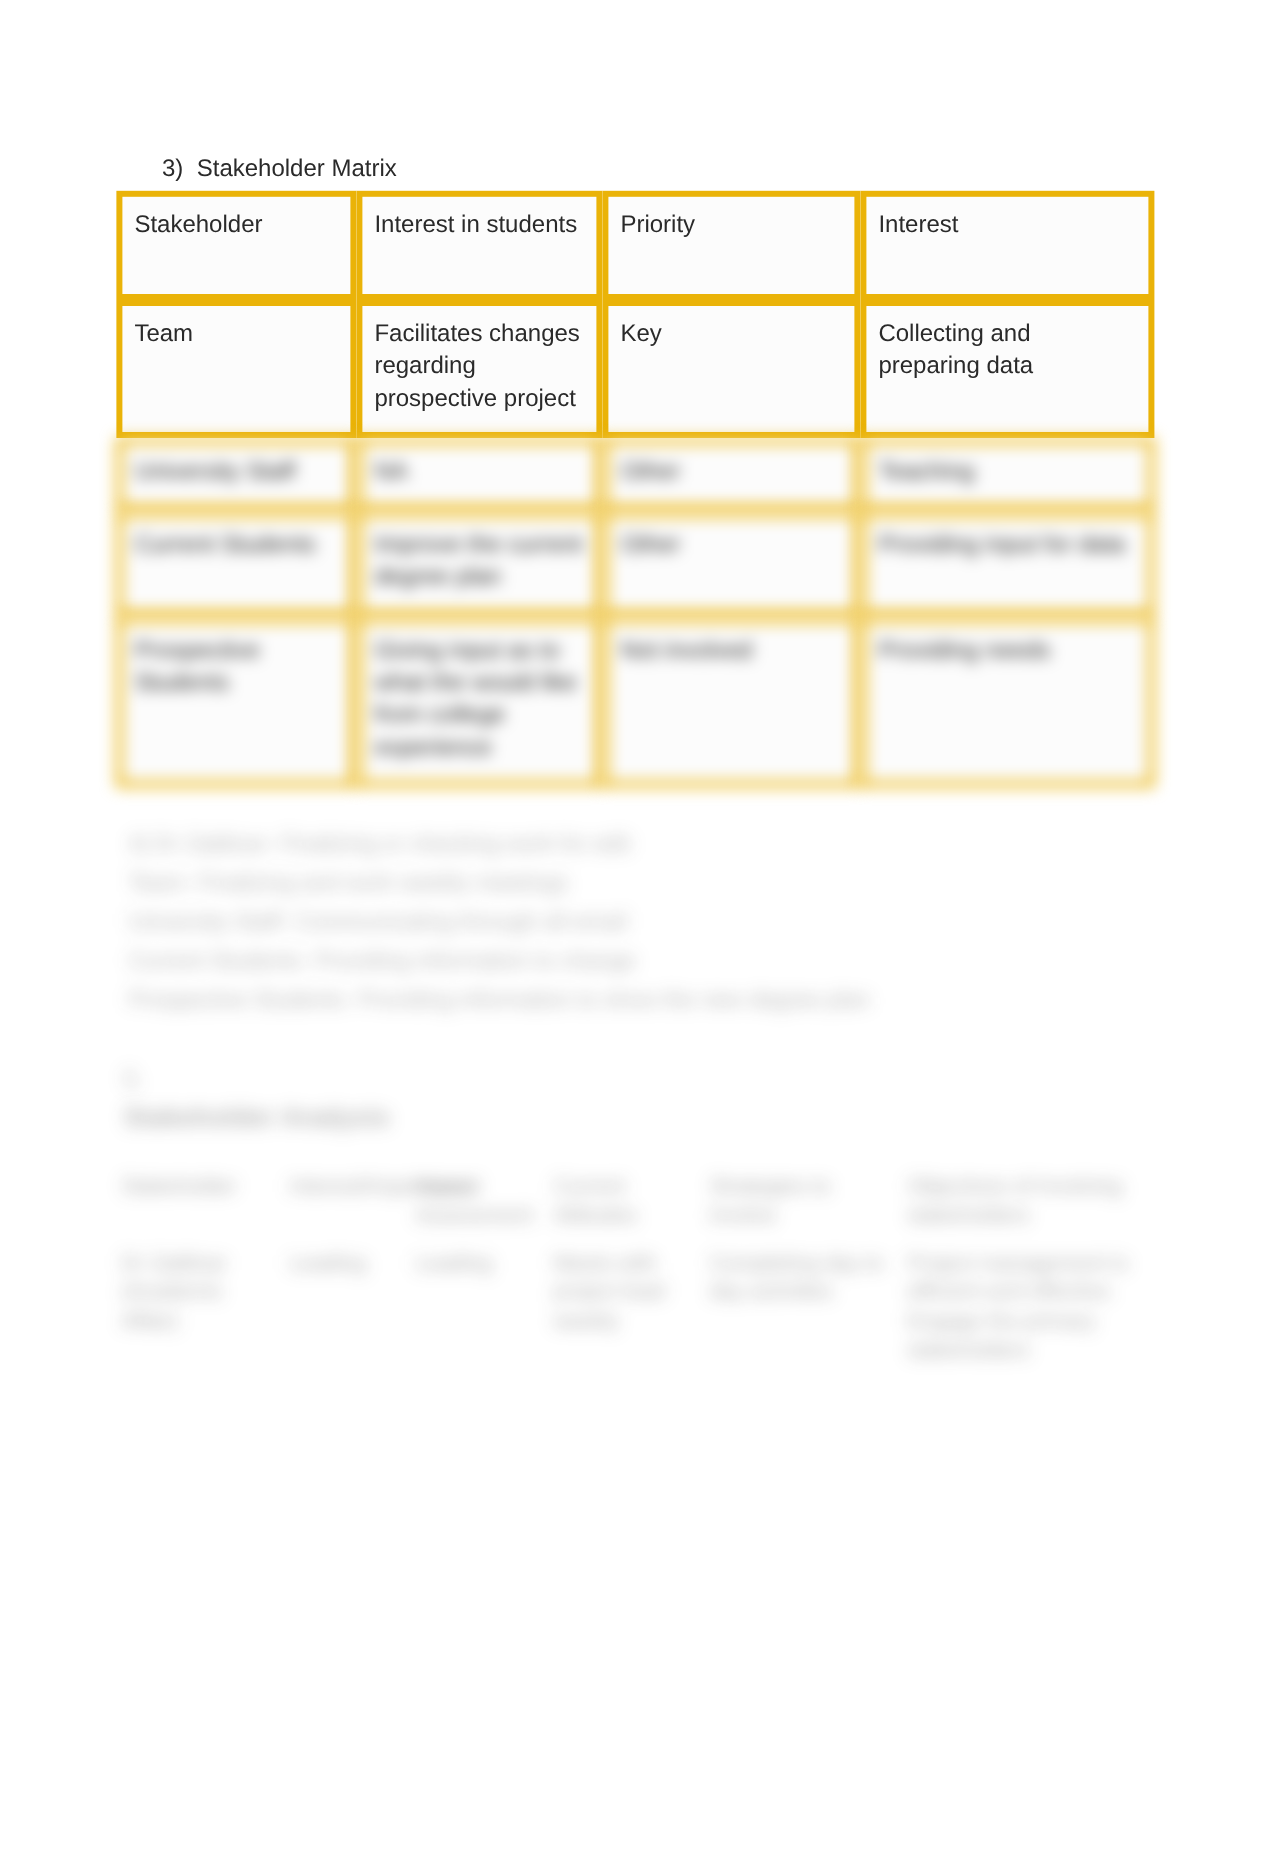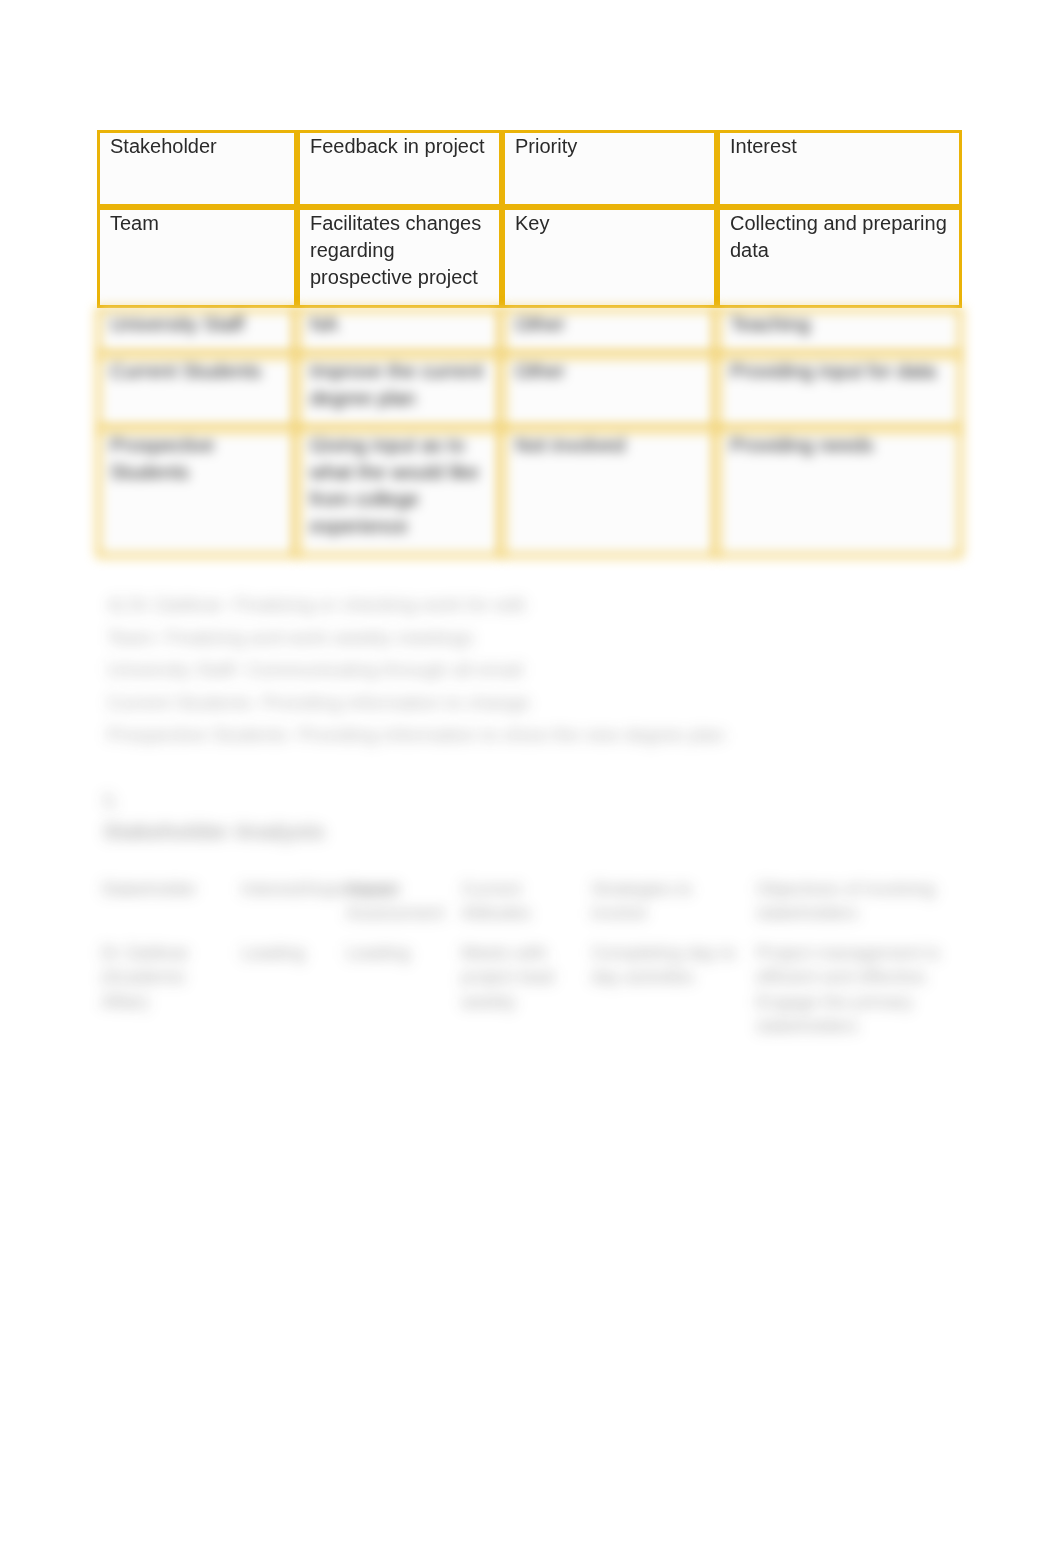--- a/index.html
+++ b/index.html
@@ -25,22 +25,22 @@
 
   
   .tbl1 {
     width: 865px;
     border-collapse: separate;
     border-spacing: 0;
     table-layout: fixed;
     margin-left: 2px;
   }
   .tbl1 td {
-    border: 3px solid #eab308;
-    padding: 0 10px 14px 10px;
+    border: 5px solid #eab308;
+    padding: 10px 10px 14px 10px;
     vertical-align: top;
     font-size: 20px;
     line-height: 1.35;
     color: #2a2a2a;
     background: #fcfcfc;
   }
   .tbl1 .head td {
     padding-bottom: 44px;
   }
   .tbl1 col.c1 { width: 200px; }
@@ -106,32 +106,36 @@
   }
   .tbl2 col.d1{width:140px;} .tbl2 col.d2{width:105px;}
   .tbl2 col.d3{width:115px;} .tbl2 col.d4{width:130px;}
   .tbl2 col.d5{width:165px;} .tbl2 col.d6{width:205px;}
 </style>
 </head>
 <body>
 
 <div class="page">
 
+  <div class="section-title">
+    <span>3)</span>
+    &nbsp;<span>Stakeholder Matrix</span>
+  </div>
 
   <table class="tbl1">
     <colgroup>
         <col class="c1">
         <col class="c2">
         <col class="c3">
         <col class="c4">
       </colgroup>
     <tbody>
         <tr class="head">
       <td>Stakeholder</td>
-      <td>Feedback in project</td>
+      <td>Interest in students</td>
       <td>Priority</td>
       <td>Interest</td>
     </tr>
     <tr>
       <td>Team</td>
       <td>Facilitates changes regarding prospective project</td>
       <td>Key</td>
       <td>Collecting and preparing data</td>
     </tr>
     <tr>

